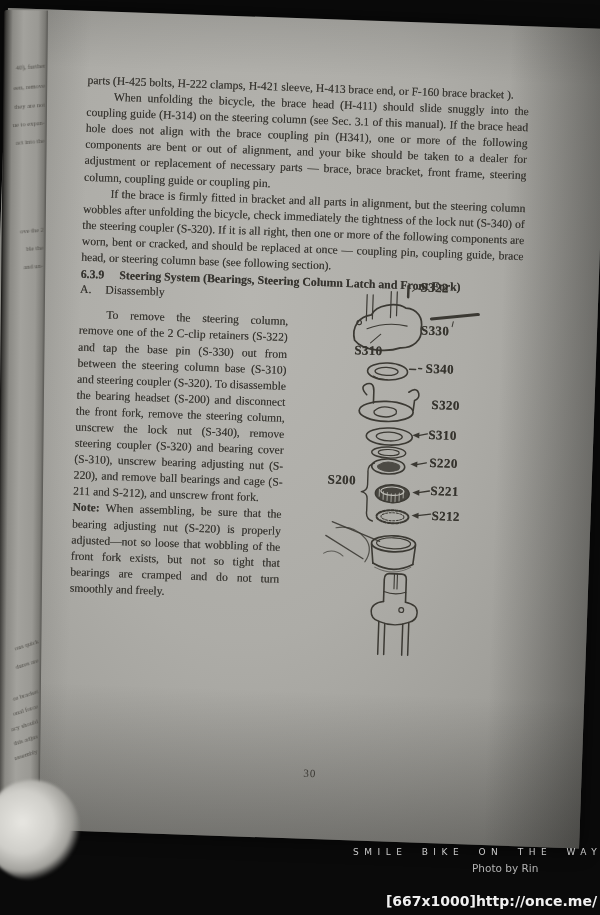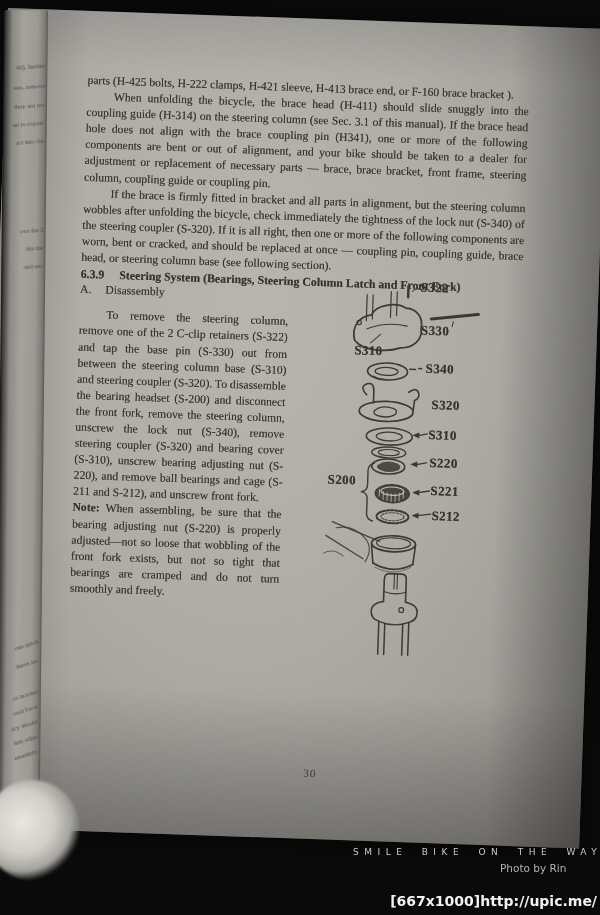--- a/index.html
+++ b/index.html
@@ -66,21 +66,21 @@
     filter:blur(1.5px);
   }
 
   
   .caption-title{
     position:absolute;left:353px;top:847px;
     font-family:"DejaVu Sans", sans-serif;font-size:9px;
     letter-spacing:5.5px;word-spacing:6px;color:#c9c9c9;white-space:nowrap;
   }
   .caption-credit{
-    position:absolute;left:500px;top:862px;
+    position:absolute;left:472px;top:862px;
     font-family:"DejaVu Sans", sans-serif;font-size:10.5px;color:#b3b3b3;white-space:nowrap;
   }
   .size-tag{
     position:absolute;right:3px;top:893px;
     font-family:"DejaVu Sans", sans-serif;font-size:14px;font-weight:600;color:#f1f1f1;white-space:nowrap;
   }
 </style>
 </head>
 <body>
 
@@ -212,14 +212,14 @@
     <span class="frag steep" style="top:698px;">onal force</span>
     <span class="frag steep" style="top:713px;">acy should</span>
     <span class="frag steep" style="top:728px;">this adjus</span>
     <span class="frag steep" style="top:743px;">assembly</span>
   </div>
 
   <div class="curl"></div>
 
   <div class="caption-title">SMILE BIKE ON THE WAY</div>
   <div class="caption-credit">Photo by Rin</div>
-  <div class="size-tag">[667x1000]http://upic.me/</div>
+  <div class="size-tag">[667x1000]http://once.me/</div>
 </div>
 
 </body></html>

